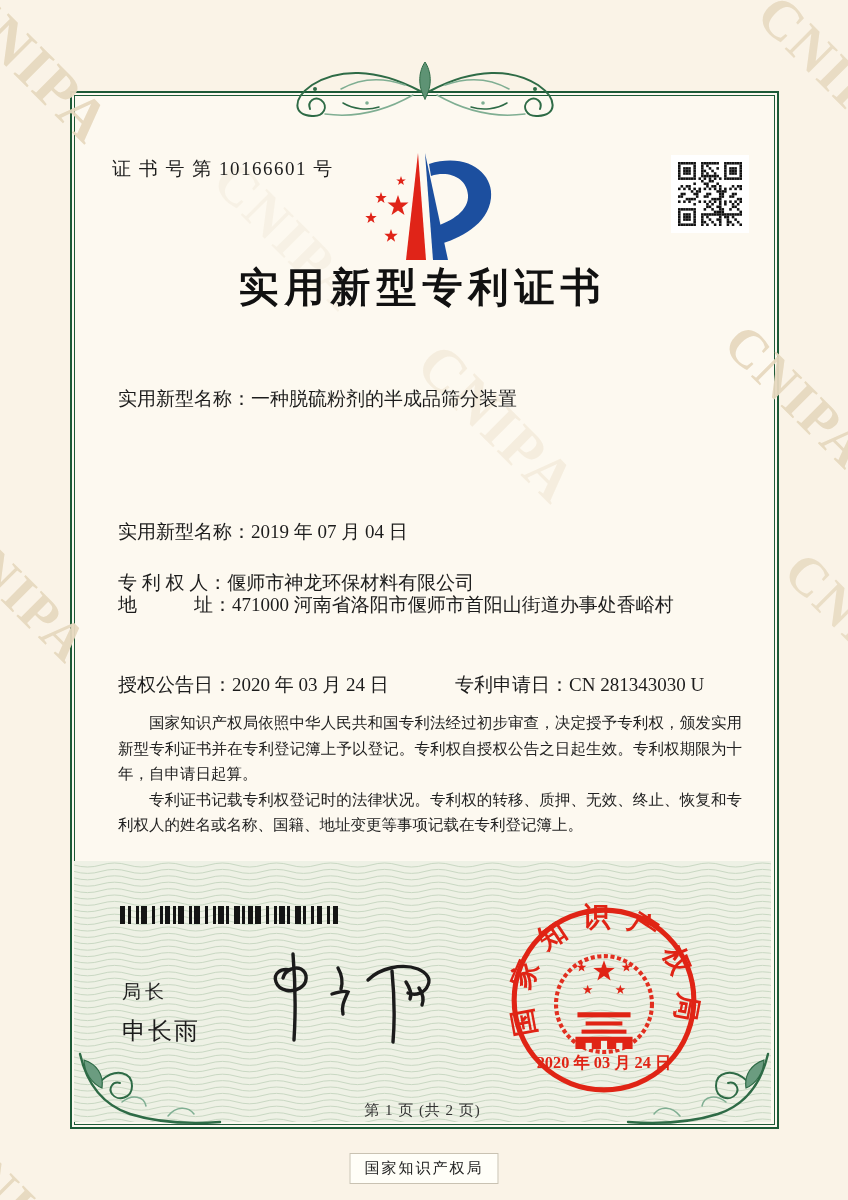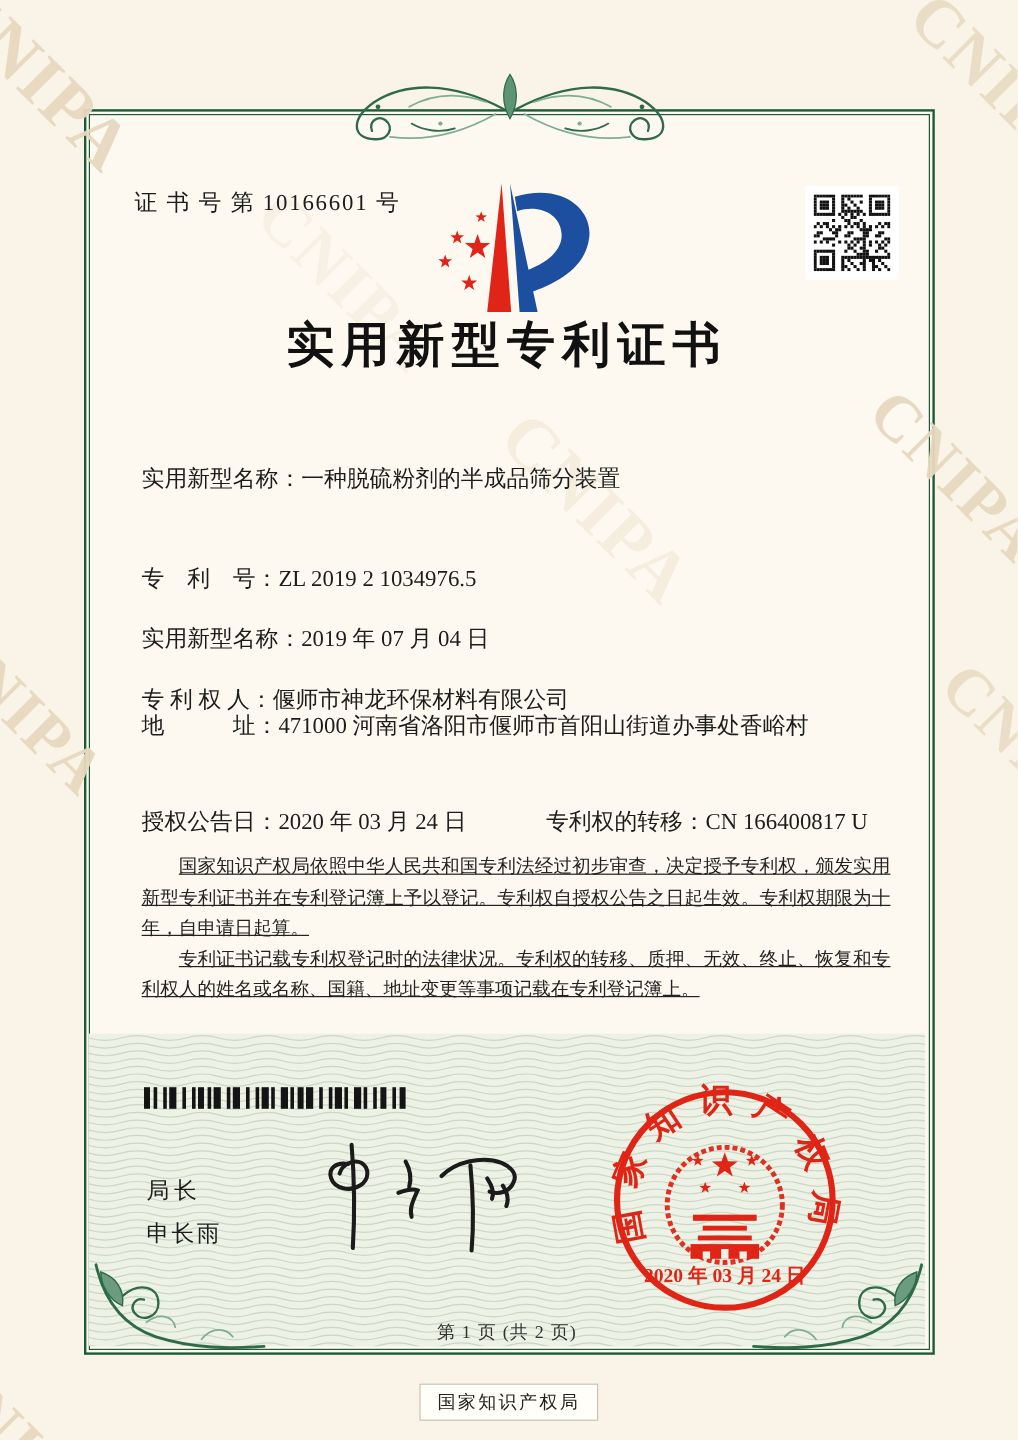--- a/index.html
+++ b/index.html
@@ -20,25 +20,25 @@
   .qr-wrap{position:absolute;left:671px;top:145px;width:78px;height:78px;background:#ffffff;
            display:flex;align-items:center;justify-content:center;}
   .title{position:absolute;left:70px;top:250px;width:705px;text-align:center;
          font-size:40px;font-weight:bold;letter-spacing:6px;color:#111;}
   .field-row{position:absolute;left:118px;width:640px;font-size:19px;white-space:nowrap;}
   .f-label{color:#1c1c1c;}
   .f-value{color:#1c1c1c;}
   .pair2{position:absolute;left:337px;top:0;}
   .body-text{position:absolute;left:118px;top:700px;width:624px;font-size:15.5px;
              line-height:25.5px;text-align:justify;font-style:oblique 6deg;color:#222;}
-  .body-text p{margin:0;text-indent:2em;text-decoration:underline;}
+  .body-text p{margin:0;text-indent:2em;}
   .barcode{position:absolute;left:120px;top:896px;width:218px;height:18px;display:flex;}
   .barcode span{height:100%;}
   .signer-title{position:absolute;left:122px;top:969px;font-size:19px;letter-spacing:4px;}
-  .signer-name{position:absolute;left:122px;top:1005px;font-size:19px;letter-spacing:2px;}
+  .signer-name{position:absolute;left:122px;top:1005px;font-size:24px;letter-spacing:2px;}
   .signature{position:absolute;left:240px;top:938px;}
   .seal{position:absolute;left:506px;top:892px;}
   .page-footer{position:absolute;left:70px;top:1091px;width:705px;text-align:center;
                font-size:15px;color:#333;letter-spacing:1px;}
   .cont-box{position:absolute;left:50%;top:1143px;transform:translateX(-50%);
             background:#fffef8;border:1px solid #c9c2b2;padding:5px 14px;
             font-size:15px;letter-spacing:2px;color:#222;}
   .ornament{position:absolute;z-index:4;pointer-events:none;}
 </style>
 </head>
@@ -433,38 +433,35 @@
           <rect x="24" y="20" width="1" height="1" fill="#111"></rect>
           <rect x="24" y="24" width="1" height="1" fill="#111"></rect>
         </svg>
     </div>
 
     <div class="title">实用新型专利证书</div>
 
     <div class="field-row" style="top:376px">
       <span class="f-label">实用新型名称：</span><span class="f-value">一种脱硫粉剂的半成品筛分装置</span>
     </div>
-    <div class="field-row" style="top:459px">
-      <span class="f-label">专　利　号：</span><span class="f-value">ZL 2019 2 1034976.5</span>
-    </div>
     <div class="field-row" style="top:509px">
       <span class="f-label">实用新型名称：</span><span class="f-value">2019 年 07 月 04 日</span>
     </div>
     <div class="field-row" style="top:560px">
       <span class="f-label">专 利 权 人：</span><span class="f-value">偃师市神龙环保材料有限公司</span>
     </div>
     <div class="field-row" style="top:582px">
       <span class="f-label">地　　　址：</span><span class="f-value">471000  河南省洛阳市偃师市首阳山街道办事处香峪村</span>
     </div>
     <div class="field-row" style="top:662px">
       <span>
         <span class="f-label">授权公告日：</span><span class="f-value">2020 年 03 月 24 日</span>
       </span>
       <span class="pair2">
-        <span class="f-label">专利权的转移：</span><span class="f-value">CN 166400817 U</span>
+        <span class="f-label">专利申请日：</span><span class="f-value">CN 281343030 U</span>
       </span>
     </div>
 
     <div class="body-text">
       <p>国家知识产权局依照中华人民共和国专利法经过初步审查，决定授予专利权，颁发实用新型专利证书并在专利登记簿上予以登记。专利权自授权公告之日起生效。专利权期限为十年，自申请日起算。</p>
       <p>专利证书记载专利权登记时的法律状况。专利权的转移、质押、无效、终止、恢复和专利权人的姓名或名称、国籍、地址变更等事项记载在专利登记簿上。</p>
     </div>
 
     <div class="barcode" id="barcode">
         <span style="flex-grow: 2; background: rgb(20, 20, 20);"></span>

